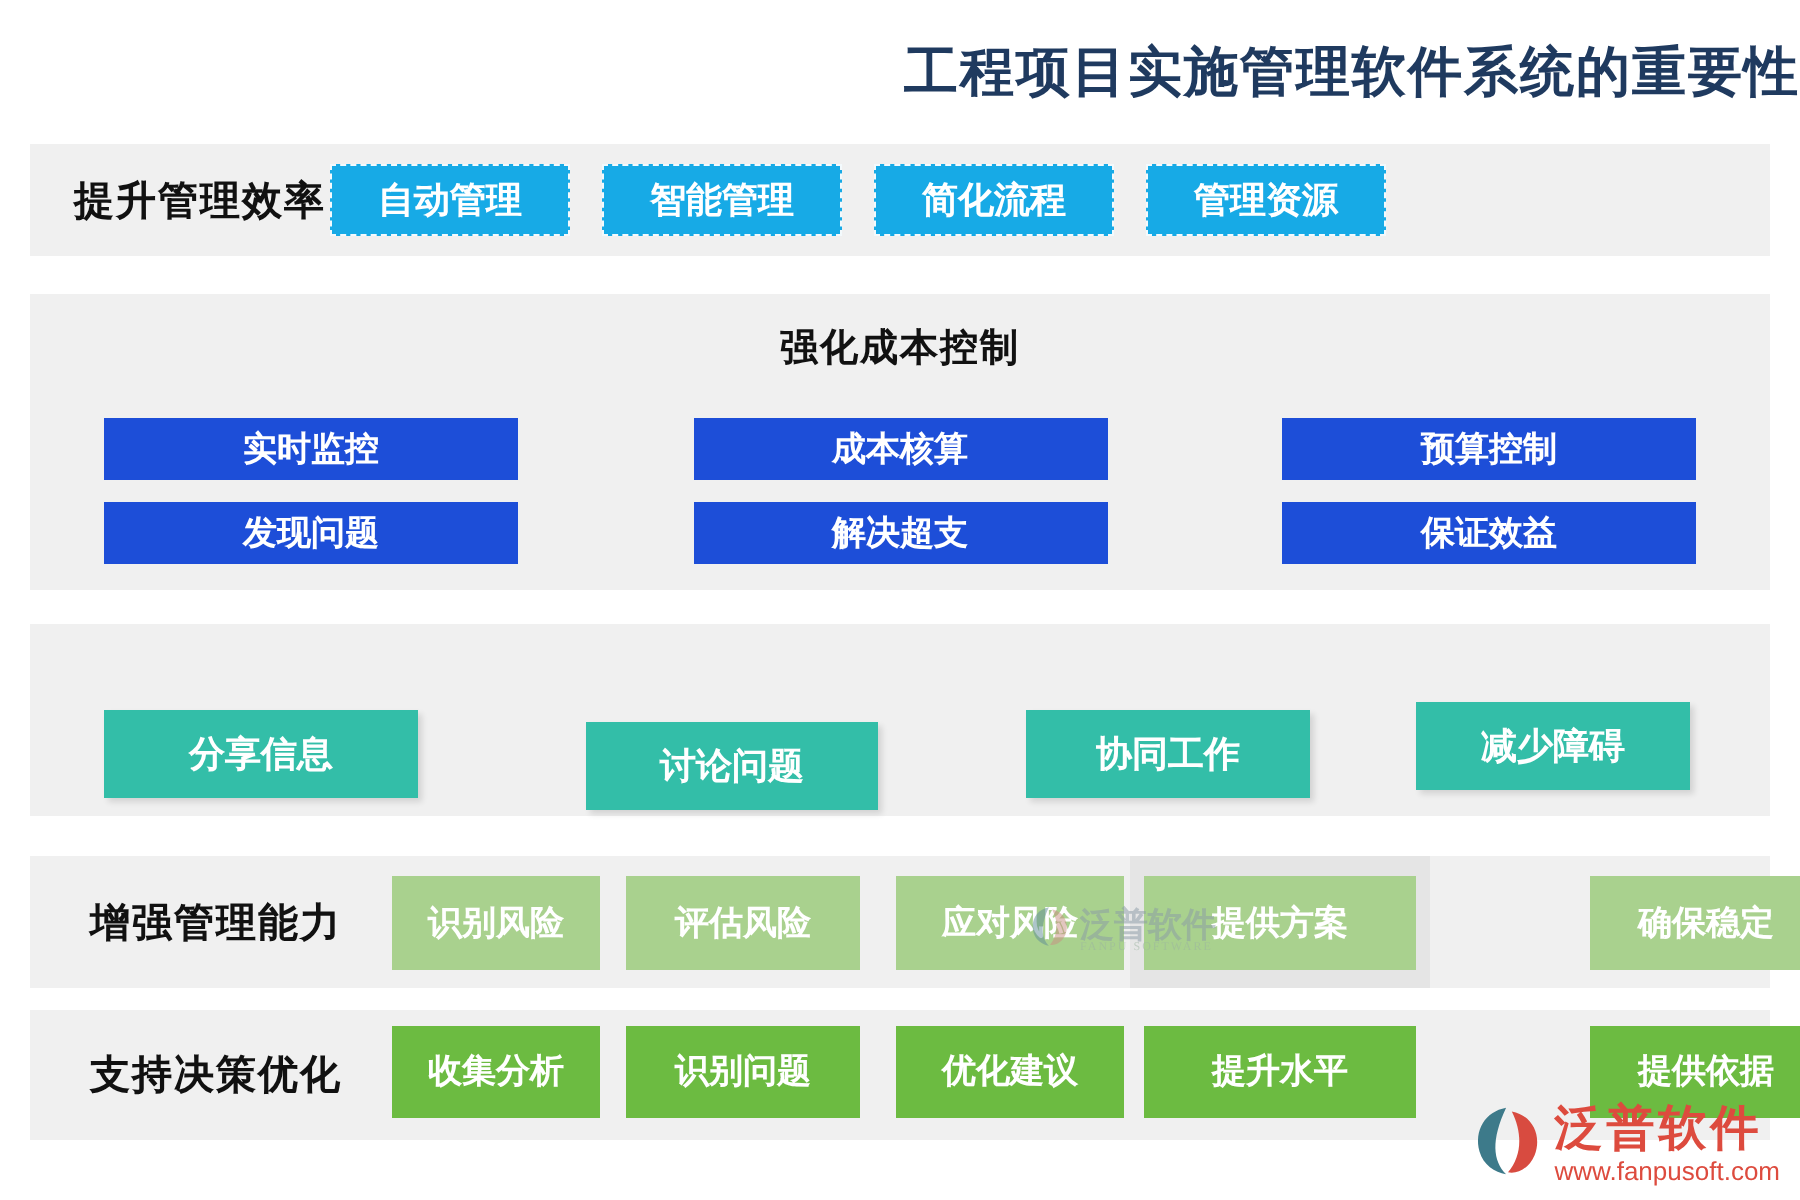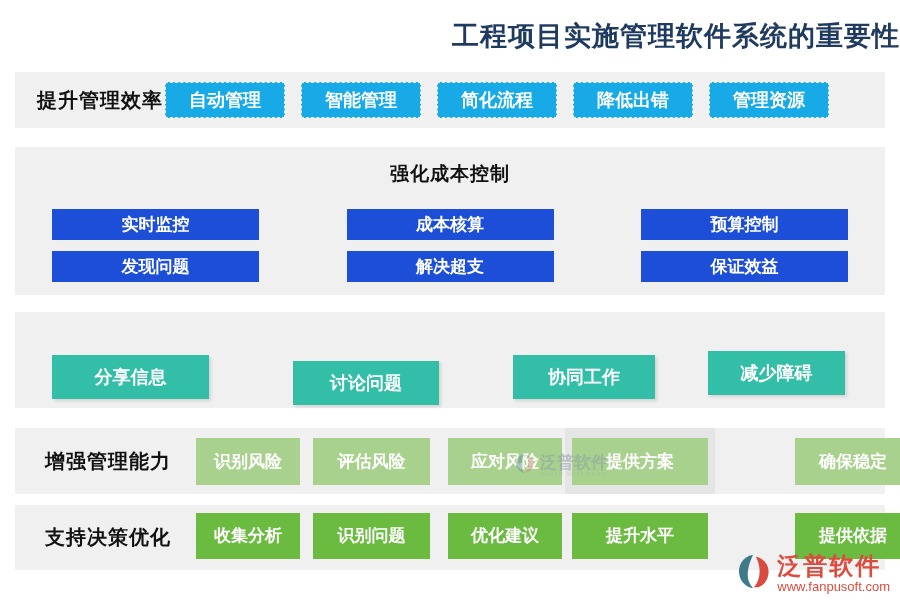--- a/index.html
+++ b/index.html
@@ -116,21 +116,20 @@
 <div class="stage">
 
   <div class="page-title">工程项目实施管理软件系统的重要性</div>
 
   <div class="band band1">
     <div class="row-label">提升管理效率</div>
     <div class="btn-strip">
       <div class="btn cyan">自动管理</div>
       <div class="btn cyan">智能管理</div>
       <div class="btn cyan">简化流程</div>
-      <div class="btn cyan">降低出错</div>
       <div class="btn cyan">管理资源</div>
     </div>
   </div>
 
   <div class="band band2">
     <div class="block-header">强化成本控制</div>
     <div class="btn-row r1">
       <div class="btn blue">实时监控</div>
       <div class="btn blue">成本核算</div>
       <div class="btn blue">预算控制</div>

